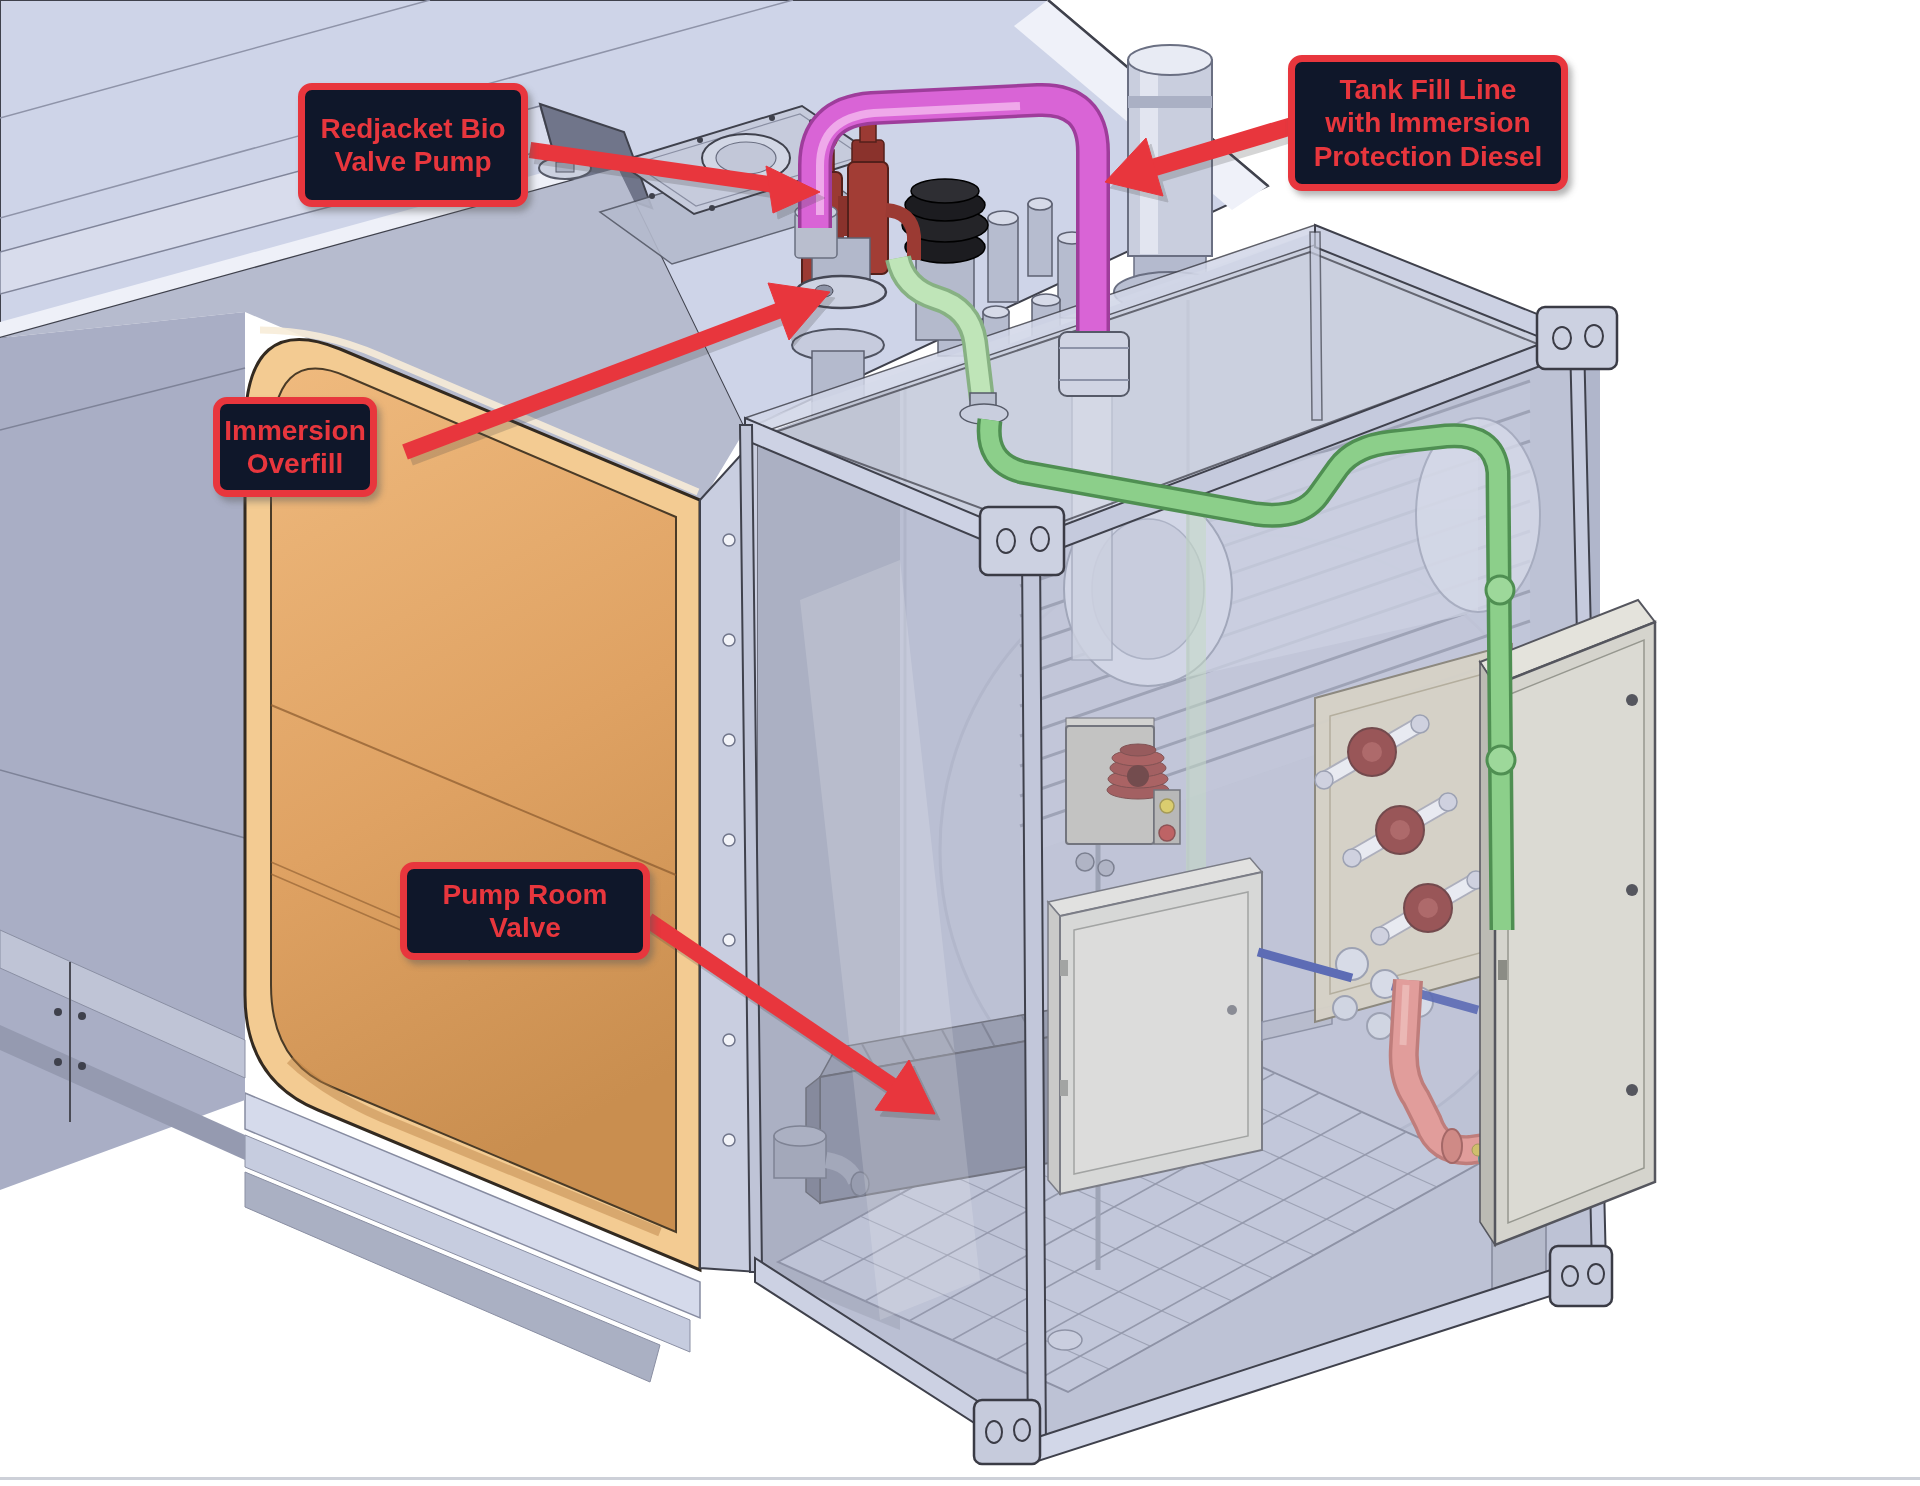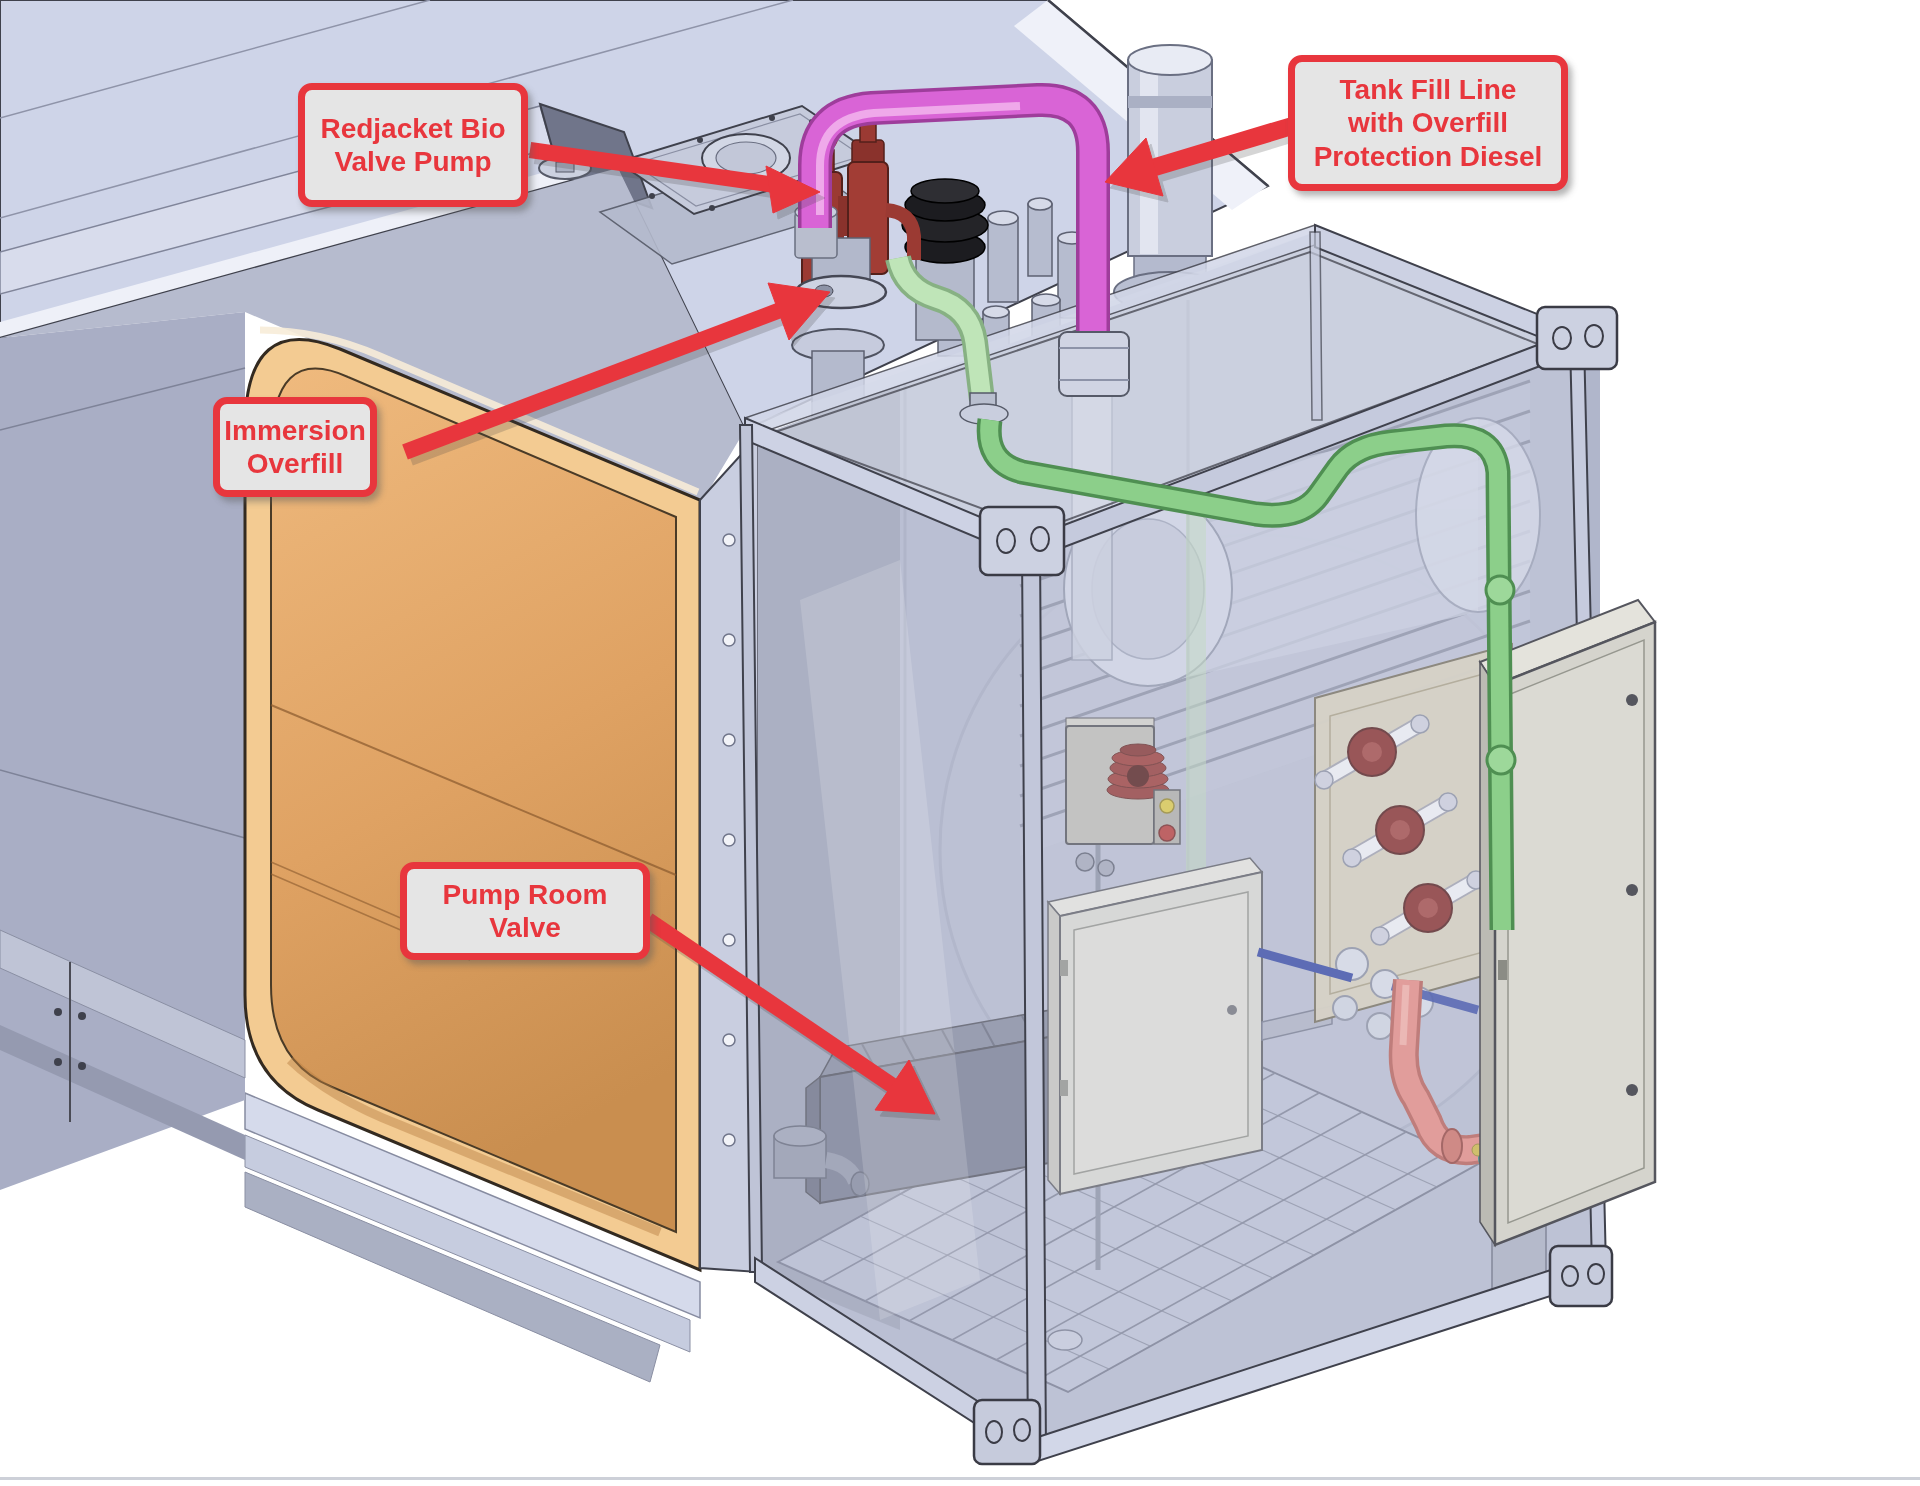--- a/index.html
+++ b/index.html
@@ -1,21 +1,21 @@
 <!DOCTYPE html>
 <html><head>
 <meta charset="utf-8">
 <style>
   html,body{margin:0;padding:0;background:#ffffff;}
   .stage{position:relative;width:1920px;height:1486px;margin:0 auto;background:#ffffff;
          font-family:"Liberation Sans", sans-serif;overflow:hidden;}
   .stage svg{position:absolute;left:0;top:0;}
   .callout{
     position:absolute;display:flex;flex-direction:column;align-items:center;justify-content:center;
-    background:#e5e5e5;border:7px solid #e8363d;border-radius:14px;
+    background:#0f172a;border:7px solid #e8363d;border-radius:14px;
     box-shadow:4px 5px 6px rgba(90,90,90,.45);
     color:#e8363d;font-weight:bold;font-size:28px;line-height:1.18;text-align:center;
     box-sizing:border-box;padding:4px 6px;z-index:5;
   }
   .callout span{display:block;white-space:nowrap;}
   #callout-redjacket{left:298px;top:83px;width:230px;height:124px;}
   #callout-tankfill{left:1288px;top:55px;width:280px;height:136px;}
   #callout-immersion{left:213px;top:397px;width:164px;height:100px;}
   #callout-pumproom{left:400px;top:862px;width:250px;height:98px;align-items:center;}
   .bottom-rule{position:absolute;left:0;top:1477px;width:1920px;height:3px;background:#cdd0d8;z-index:1;}
@@ -449,21 +449,21 @@
   </g>
 </svg>
 
 <div class="callout" id="callout-redjacket">
   <span>Redjacket Bio</span>
   <span>Valve Pump</span>
 </div>
 
 <div class="callout" id="callout-tankfill">
   <span>Tank Fill Line</span>
-  <span>with Overfill</span>
+  <span>with Immersion</span>
   <span>Protection Diesel</span>
 </div>
 
 <div class="callout" id="callout-immersion">
   <span>Immersion</span>
   <span>Overfill</span>
 </div>
 
 <div class="callout" id="callout-pumproom">
   <span>Pump Room</span>

